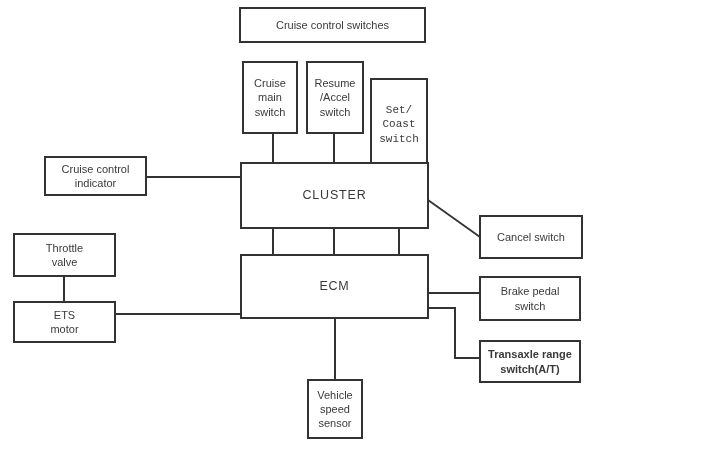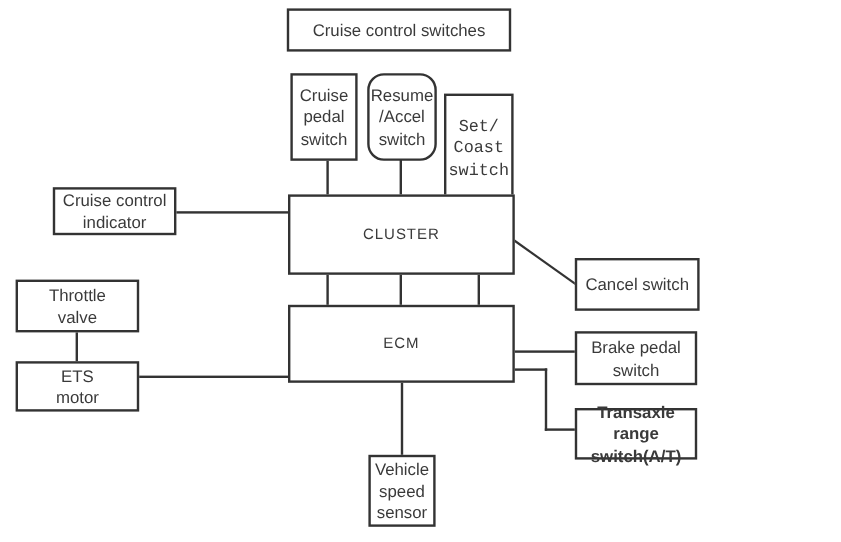--- a/index.html
+++ b/index.html
@@ -14,21 +14,21 @@
     background: #ffffff;
     font-family: "Liberation Sans", sans-serif;
     overflow: hidden;
   }
   .node {
     position: absolute;
     box-sizing: border-box;
     background: #ffffff;
     border: 2px solid #333333;
     color: #3a3a3a;
-    font-size: 14px;
+    font-size: 11px;
     line-height: 1.3;
     display: flex;
     align-items: center;
     justify-content: center;
     text-align: center;
     white-space: pre-line;
   }
   .node.big {
     font-size: 12.5px;
     letter-spacing: 0.8px;
@@ -42,21 +42,21 @@
     left: 0;
     top: 0;
     width: 701px;
     height: 452px;
     pointer-events: none;
   }
 
   
   #n-ccs     { left: 239px; top: 7px;   width: 187px; height: 36px; }
   #n-cms     { left: 242px; top: 61px;  width: 56px;  height: 73px; }
-  #n-ras     { left: 306px; top: 61px;  width: 58px;  height: 73px; border-radius: 14px; }
+  #n-ras     { left: 306px; top: 61px;  width: 58px;  height: 73px; }
   #n-scs     { left: 370px; top: 78px;  width: 58px;  height: 93px; font-family: Liberation Mono, monospace; }
   #n-cluster { left: 240px; top: 162px; width: 189px; height: 67px; }
   #n-cci     { left: 13px;  top: 156px; width: 103px; height: 40px; margin-left: 31px; }
   #n-tv      { left: 13px;  top: 233px; width: 103px; height: 44px; }
   #n-ets     { left: 13px;  top: 301px; width: 103px; height: 42px; }
   #n-ecm     { left: 240px; top: 254px; width: 189px; height: 65px; }
   #n-cansw   { left: 479px; top: 215px; width: 104px; height: 44px; }
   #n-bps     { left: 479px; top: 276px; width: 102px; height: 45px; }
   #n-trs     { left: 479px; top: 340px; width: 102px; height: 43px; font-weight: bold; }
   #n-cansws  { left: 601px; top: 214px; width: 85px;  height: 169px; }
@@ -97,21 +97,21 @@
   <div class="line" id="l-v8"></div>
   <div class="line" id="l-h5"></div>
   <div class="line" id="l-v9"></div>
   <svg class="diag-svg">
     <line x1="428" y1="200" x2="480" y2="237" stroke="#333333" stroke-width="1.8"></line>
   </svg>
 
   <div class="node" id="n-ccs">Cruise control switches</div>
 
   <div class="node" id="n-cms">Cruise
-pedal
+main
 switch</div>
 
   <div class="node" id="n-ras">Resume
 /Accel
 switch</div>
 
   <div class="node" id="n-scs">Set/
 Coast
 switch</div>
 

